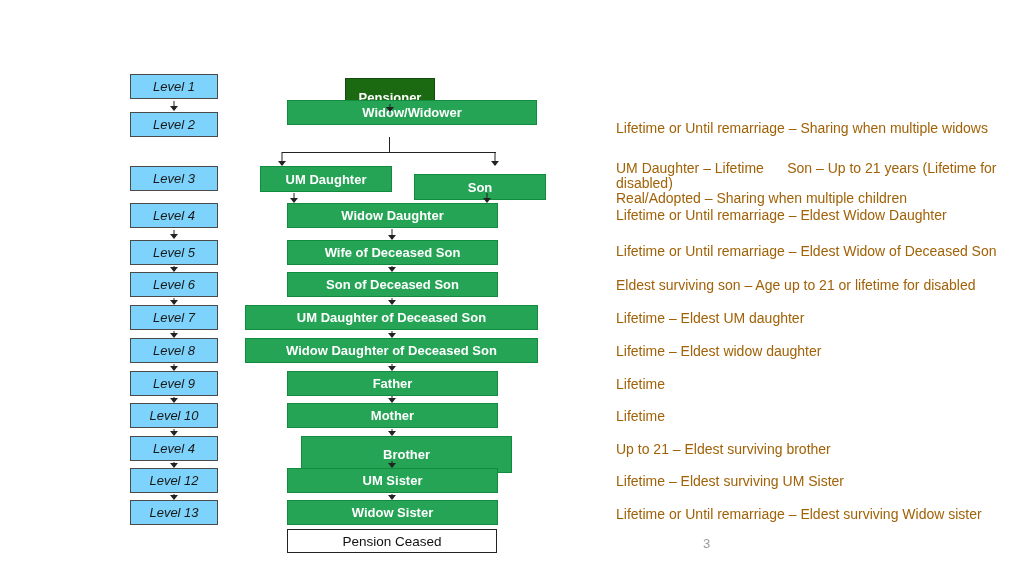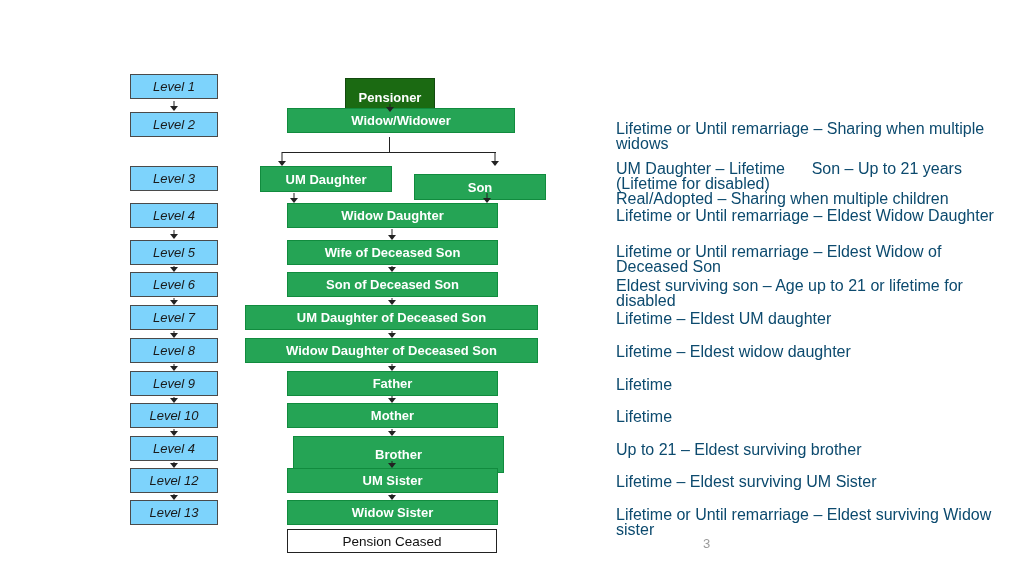--- a/index.html
+++ b/index.html
@@ -20,21 +20,21 @@
           justify-content:center; font-size:13.5px; color:#111111; background:#ffffff;
           border:1px solid #222222; }
   .varrow { position:absolute; width:8px; }
   .varrow::before { content:""; position:absolute; left:50%; transform:translateX(-50%);
           top:0; bottom:4px; width:1px; background:var(--line,#222222); }
   .varrow::after  { content:""; position:absolute; left:50%; transform:translateX(-50%);
           bottom:0; width:0; height:0; border-left:4px solid transparent;
           border-right:4px solid transparent; border-top:5px solid var(--line,#222222); }
   .vline { position:absolute; width:1px; background:var(--line,#222222); }
   .hline { position:absolute; height:1px; background:var(--line,#222222); }
-  .anno  { position:absolute; font-size:16px; line-height:15px; color:#0c4a6e; white-space:pre-wrap; }
+  .anno  { position:absolute; font-size:14px; line-height:15px; color:#a16207; white-space:pre-wrap; }
   .pagenum { position:absolute; left:703px; top:536px; font-size:13px; color:var(--page-gray,#9a9a9a); }
 </style>
 </head>
 <body>
 
 <div class="slide">
 
 
   <div class="lvl" style="left:130px;top:74px">Level 1</div>
   <div class="lvl" style="left:130px;top:112px">Level 2</div>
@@ -55,31 +55,31 @@
   <div class="varrow" style="left:170px;top:266px;height:6px"></div>
   <div class="varrow" style="left:170px;top:298px;height:7px"></div>
   <div class="varrow" style="left:170px;top:331px;height:7px"></div>
   <div class="varrow" style="left:170px;top:364px;height:7px"></div>
   <div class="varrow" style="left:170px;top:397px;height:6px"></div>
   <div class="varrow" style="left:170px;top:429px;height:7px"></div>
   <div class="varrow" style="left:170px;top:462px;height:6px"></div>
   <div class="varrow" style="left:170px;top:494px;height:6px"></div>
 
   <div class="dgbox" style="left:345px;top:78px;width:90px;height:38px">Pensioner</div>
-  <div class="gbox" style="left:287px;top:108px;width:228px;height:25px">Widow/Widower</div>
+  <div class="gbox" style="left:287px;top:100px;width:250px;height:25px">Widow/Widower</div>
   <div class="gbox" style="left:260px;top:166px;width:132px;height:26px">UM Daughter</div>
   <div class="gbox" style="left:414px;top:174px;width:132px;height:26px">Son</div>
   <div class="gbox" style="left:287px;top:203px;width:211px;height:25px">Widow Daughter</div>
   <div class="gbox" style="left:287px;top:240px;width:211px;height:25px">Wife of Deceased Son</div>
   <div class="gbox" style="left:287px;top:272px;width:211px;height:25px">Son of Deceased Son</div>
   <div class="gbox" style="left:245px;top:305px;width:293px;height:25px">UM Daughter of Deceased Son</div>
   <div class="gbox" style="left:245px;top:338px;width:293px;height:25px">Widow Daughter of Deceased Son</div>
   <div class="gbox" style="left:287px;top:371px;width:211px;height:25px">Father</div>
   <div class="gbox" style="left:287px;top:403px;width:211px;height:25px">Mother</div>
-  <div class="gbox" style="left:293px;top:436px;width:211px;height:37px">Brother</div>
+  <div class="gbox" style="left:301px;top:436px;width:211px;height:37px">Brother</div>
   <div class="gbox" style="left:287px;top:468px;width:211px;height:25px">UM Sister</div>
   <div class="gbox" style="left:287px;top:500px;width:211px;height:25px">Widow Sister</div>
   <div class="wbox" style="left:287px;top:529px;width:210px;height:24px">Pension Ceased</div>
 
   <div class="varrow" style="left:386px;top:104px;height:8px"></div>
   <div class="vline" style="left:389px;top:137px;height:15px"></div>
   <div class="hline" style="left:282px;top:152px;width:214px"></div>
   <div class="varrow" style="left:278px;top:152px;height:14px"></div>
   <div class="varrow" style="left:491px;top:152px;height:14px"></div>
   <div class="varrow" style="left:290px;top:193px;height:10px"></div>

